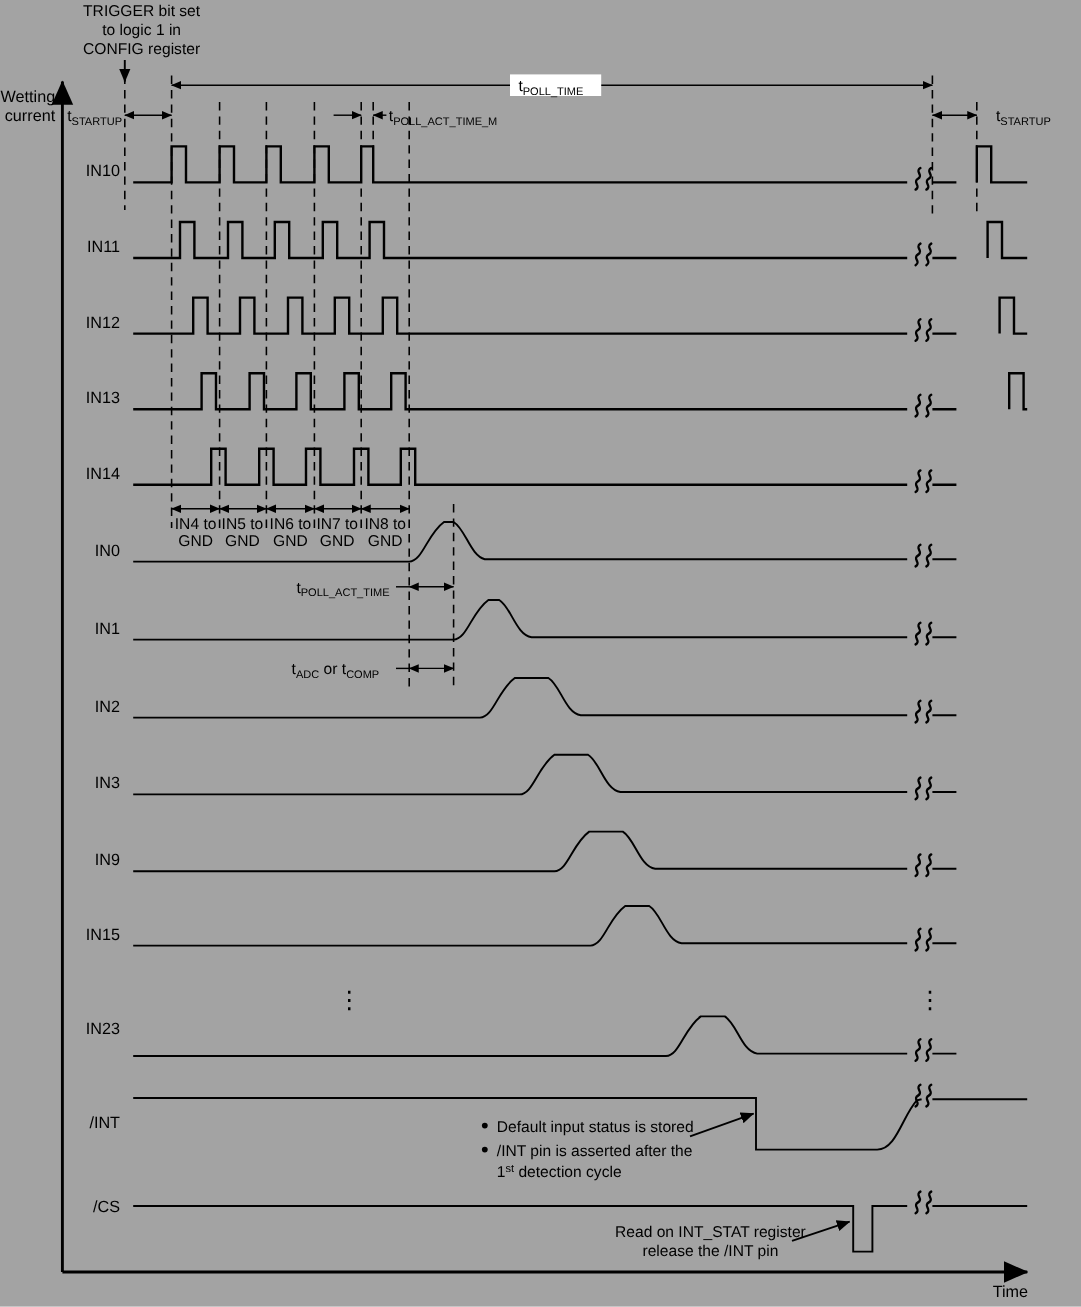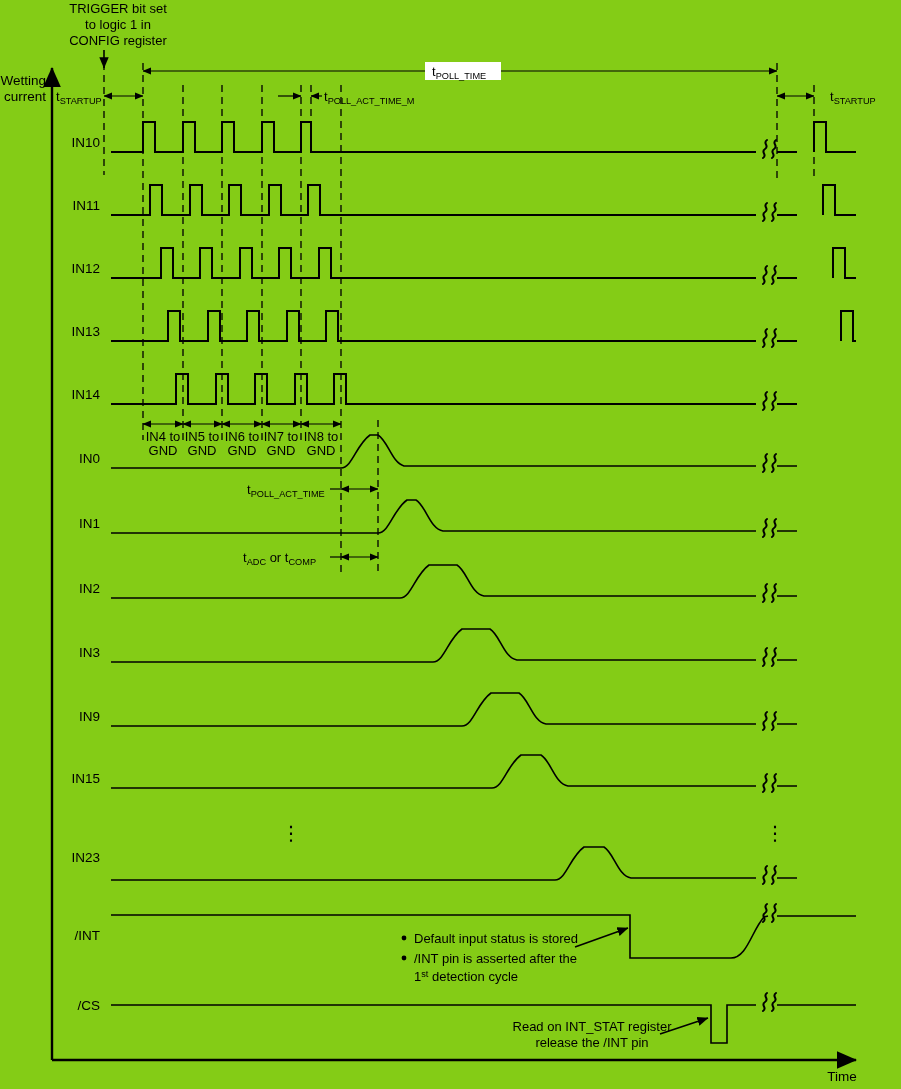--- a/index.html
+++ b/index.html
@@ -1,17 +1,17 @@
 <!DOCTYPE html>
 <html><head>
 <meta charset="utf-8">
 <style>
   html,body{margin:0;padding:0;background:#ffffff;}
   body{font-family:"Liberation Sans", sans-serif;}
-  #root{position:relative;width:901px;height:1089px;background:#84cc16;overflow:hidden;}
+  #root{position:relative;width:901px;height:1089px;background:#a3a3a3;overflow:hidden;}
   svg#diagram{position:absolute;left:0;top:0;width:901px;height:1089px;}
   .wf{fill:none;stroke:#000;stroke-width:2;stroke-linejoin:miter;stroke-linecap:butt;}
   .wf-thin{fill:none;stroke:#000;stroke-width:1.6;}
   .axis{fill:none;stroke:#000;stroke-width:2.4;}
   .dash{fill:none;stroke:#000;stroke-width:1.3;stroke-dasharray:7 5;}
   .dimline{fill:none;stroke:#000;stroke-width:1.2;}
   .leader{fill:none;stroke:#000;stroke-width:1.6;}
   .brk{fill:none;stroke:#000;stroke-width:2;stroke-linecap:round;}
   text{font-family:"Liberation Sans", sans-serif;fill:#000;}
   .lbl{font-size:13.5px;}

